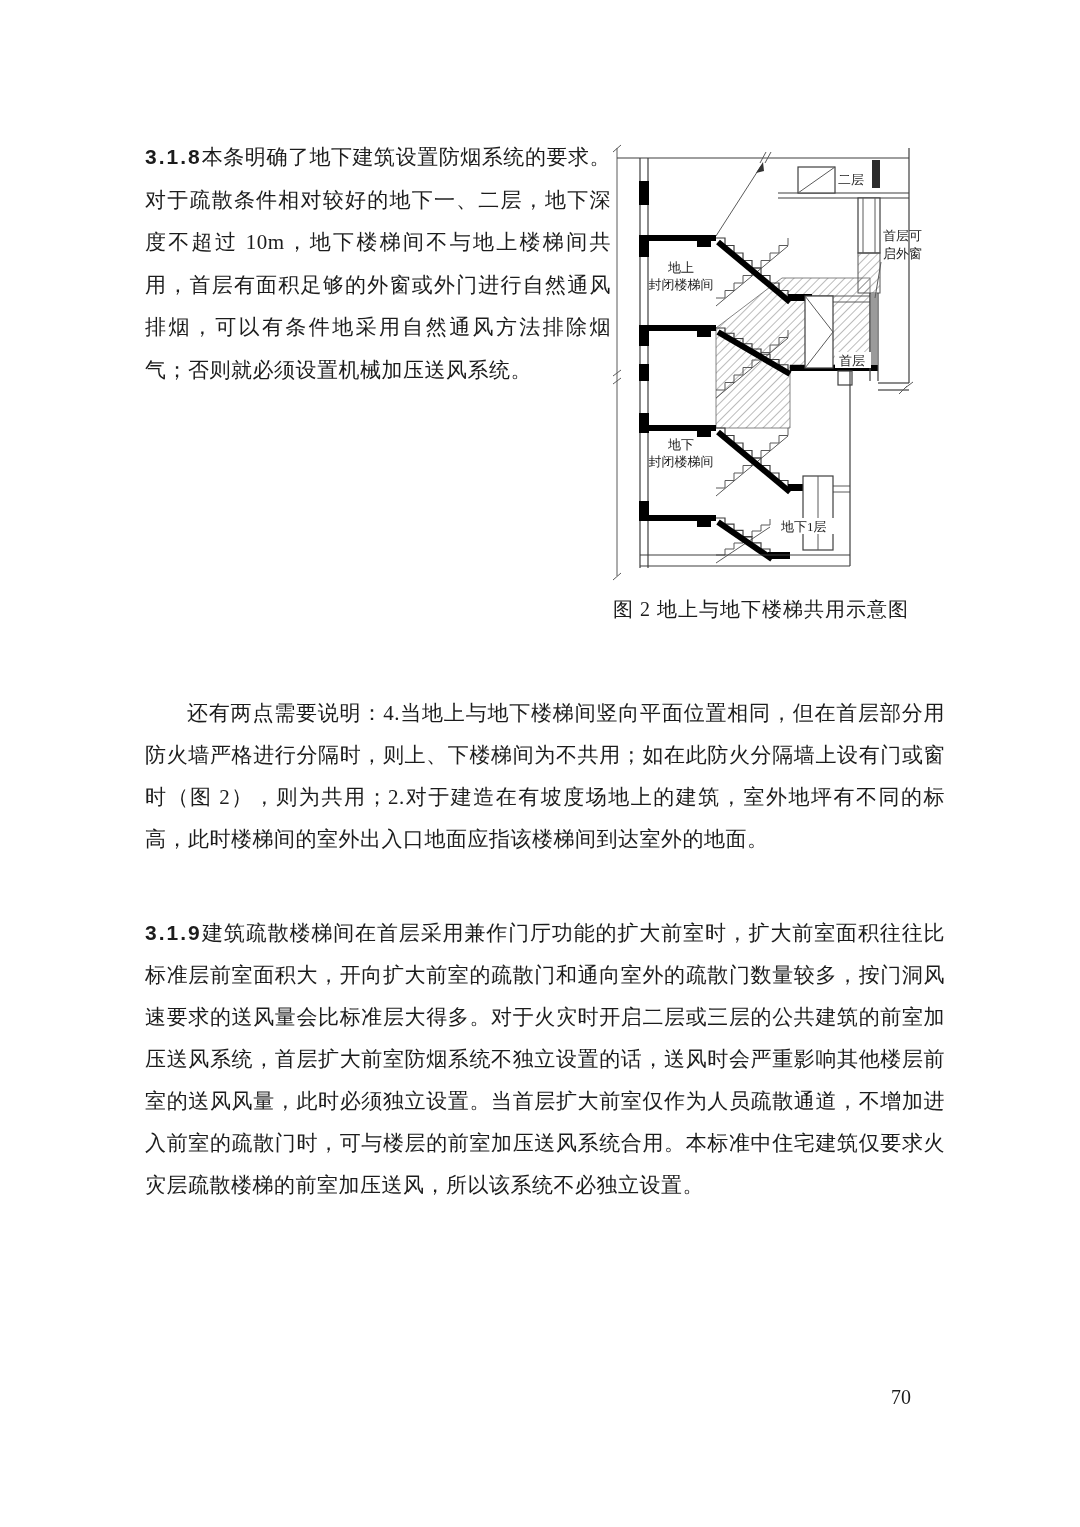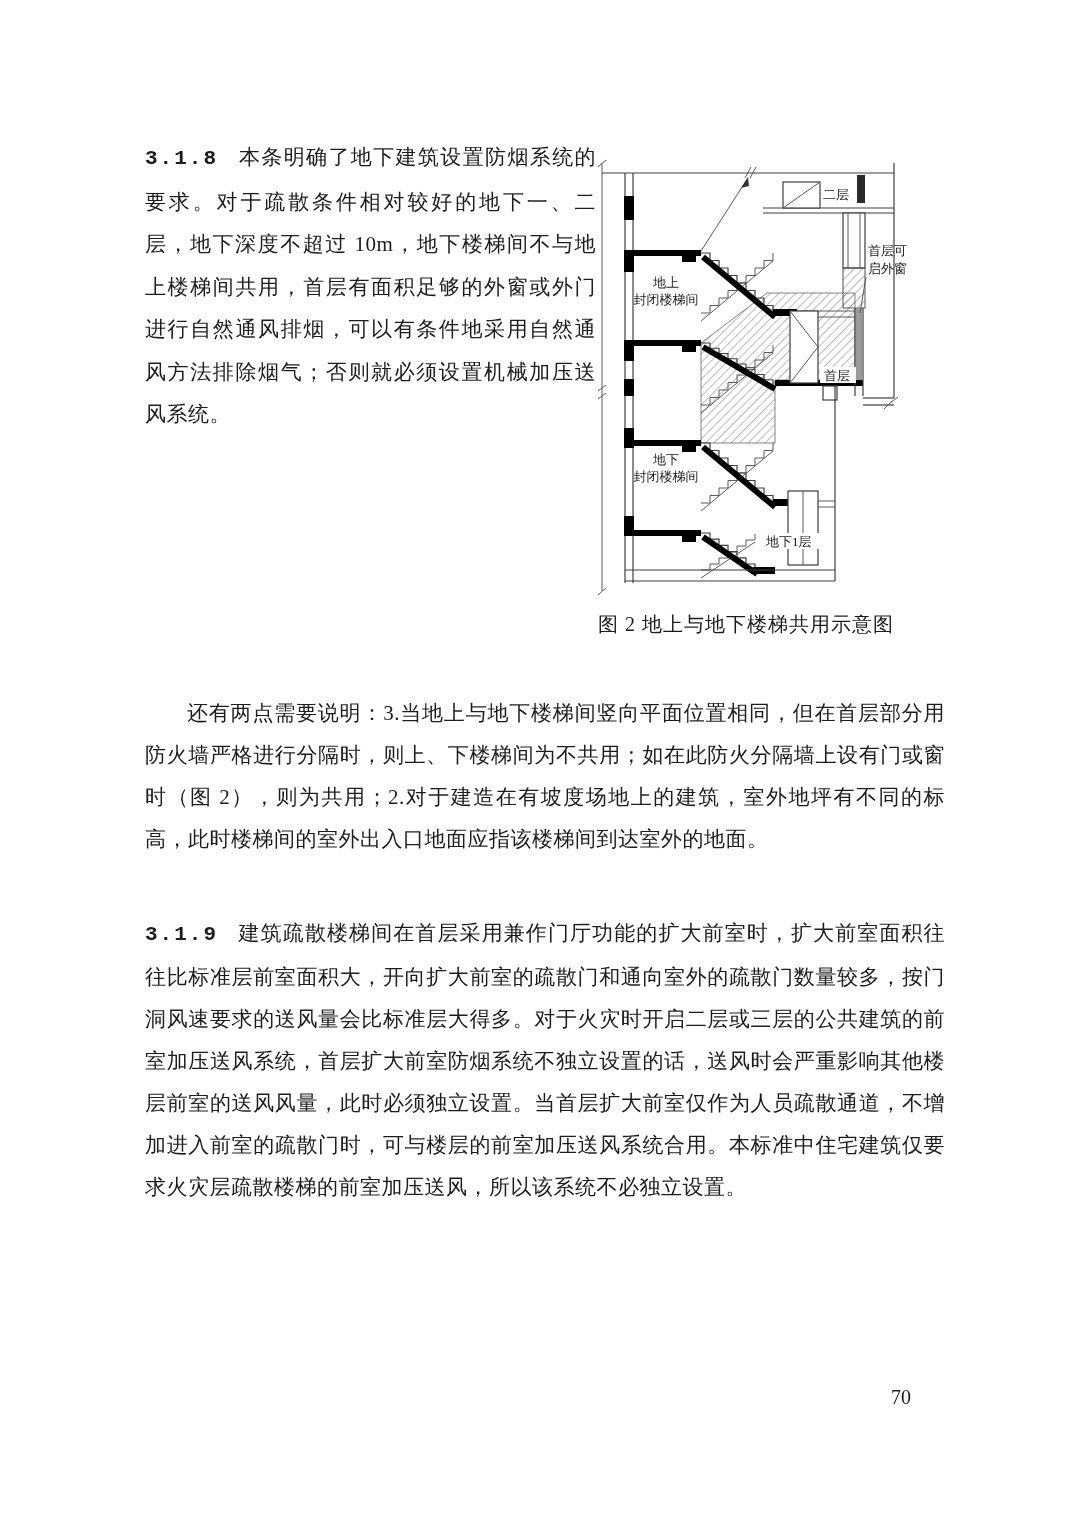--- a/index.html
+++ b/index.html
@@ -4,26 +4,26 @@
 <style>
   html,body{margin:0;padding:0;background:#ffffff;}
   .page{
     position:relative;width:1080px;height:1527px;background:#ffffff;overflow:hidden;
     font-family:"Liberation Serif","DejaVu Serif",serif;color:#1c1c1c;
   }
   .body-p{margin:0;font-size:21px;line-height:42px;text-align:justify;letter-spacing:0.5px;}
   .col .body-p{line-height:42.5px;}
   .indent{text-indent:2em;}
   .sec-num{
-    font-family:Liberation Mono, monospace;font-weight:bold;
-    letter-spacing:2px;margin-right:20px;
+    font-family:Liberation Sans, sans-serif;font-weight:bold;
+    letter-spacing:2px;margin-right:0;
   }
   .top-section{position:absolute;left:145px;top:136px;width:800px;display:flex;}
   .col{width:466px;}
-  .fig{margin:15px;width:332px;margin-left:2px;}
+  .fig{margin:0;width:332px;margin-left:2px;}
   .fig-caption{
     font-size:20px;text-align:center;padding-right:36px;margin-top:4px;
     letter-spacing:1px;white-space:nowrap;
   }
   .pos-two{position:absolute;left:145px;top:692px;width:800px;}
   .pos-319{position:absolute;left:145px;top:912px;width:800px;}
   .pos-three{position:absolute;left:145px;top:1160px;width:800px;}
   .page-num{position:absolute;left:891px;top:1386px;font-size:20px;}
   
   .fig svg text{font-size:13px;fill:#1a1a1a;font-family:"Liberation Serif","DejaVu Serif",serif;}
@@ -169,19 +169,19 @@
         <text x="226" y="229">首层</text>
         <text x="68" y="313" text-anchor="middle">地下</text>
         <text x="68" y="330" text-anchor="middle">封闭楼梯间</text>
         <rect x="166" y="382" width="58" height="16" fill="#fff"></rect>
         <text x="168" y="395">地下1层</text>
       </svg>
       <figcaption class="fig-caption">图 2 地上与地下楼梯共用示意图</figcaption>
     </figure>
   </div>
 
-  <p class="body-p indent pos-two">还有两点需要说明：3.当地上与地下楼梯间竖向平面位置相同，但在首层部分用防火墙严格进行分隔时，则上、下楼梯间为不共用；如在此防火分隔墙上设有门或窗时（图 2），则为共用；2.对于建造在有坡度场地上的建筑，室外地坪有不同的标高，此时楼梯间的室外出入口地面应指该楼梯间到达室外的地面。</p>
+  <p class="body-p indent pos-two">还有两点需要说明：4.当地上与地下楼梯间竖向平面位置相同，但在首层部分用防火墙严格进行分隔时，则上、下楼梯间为不共用；如在此防火分隔墙上设有门或窗时（图 2），则为共用；2.对于建造在有坡度场地上的建筑，室外地坪有不同的标高，此时楼梯间的室外出入口地面应指该楼梯间到达室外的地面。</p>
 
   <p class="body-p pos-319"><span class="sec-num">3.1.9</span><span>建筑疏散楼梯间在首层采用兼作门厅功能的扩大前室时，扩大前室面积往往比标准层前室面积大，开向扩大前室的疏散门和通向室外的疏散门数量较多，按门洞风速要求的送风量会比标准层大得多。对于火灾时开启二层或三层的公共建筑的前室加压送风系统，首层扩大前室防烟系统不独立设置的话，送风时会严重影响其他楼层前室的送风风量，此时必须独立设置。当首层扩大前室仅作为人员疏散通道，不增加进入前室的疏散门时，可与楼层的前室加压送风系统合用。本标准中住宅建筑仅要求火灾层疏散楼梯的前室加压送风，所以该系统不必独立设置。</span></p>
 
 
   <div class="page-num">70</div>
 </div>
 
 </body></html>

